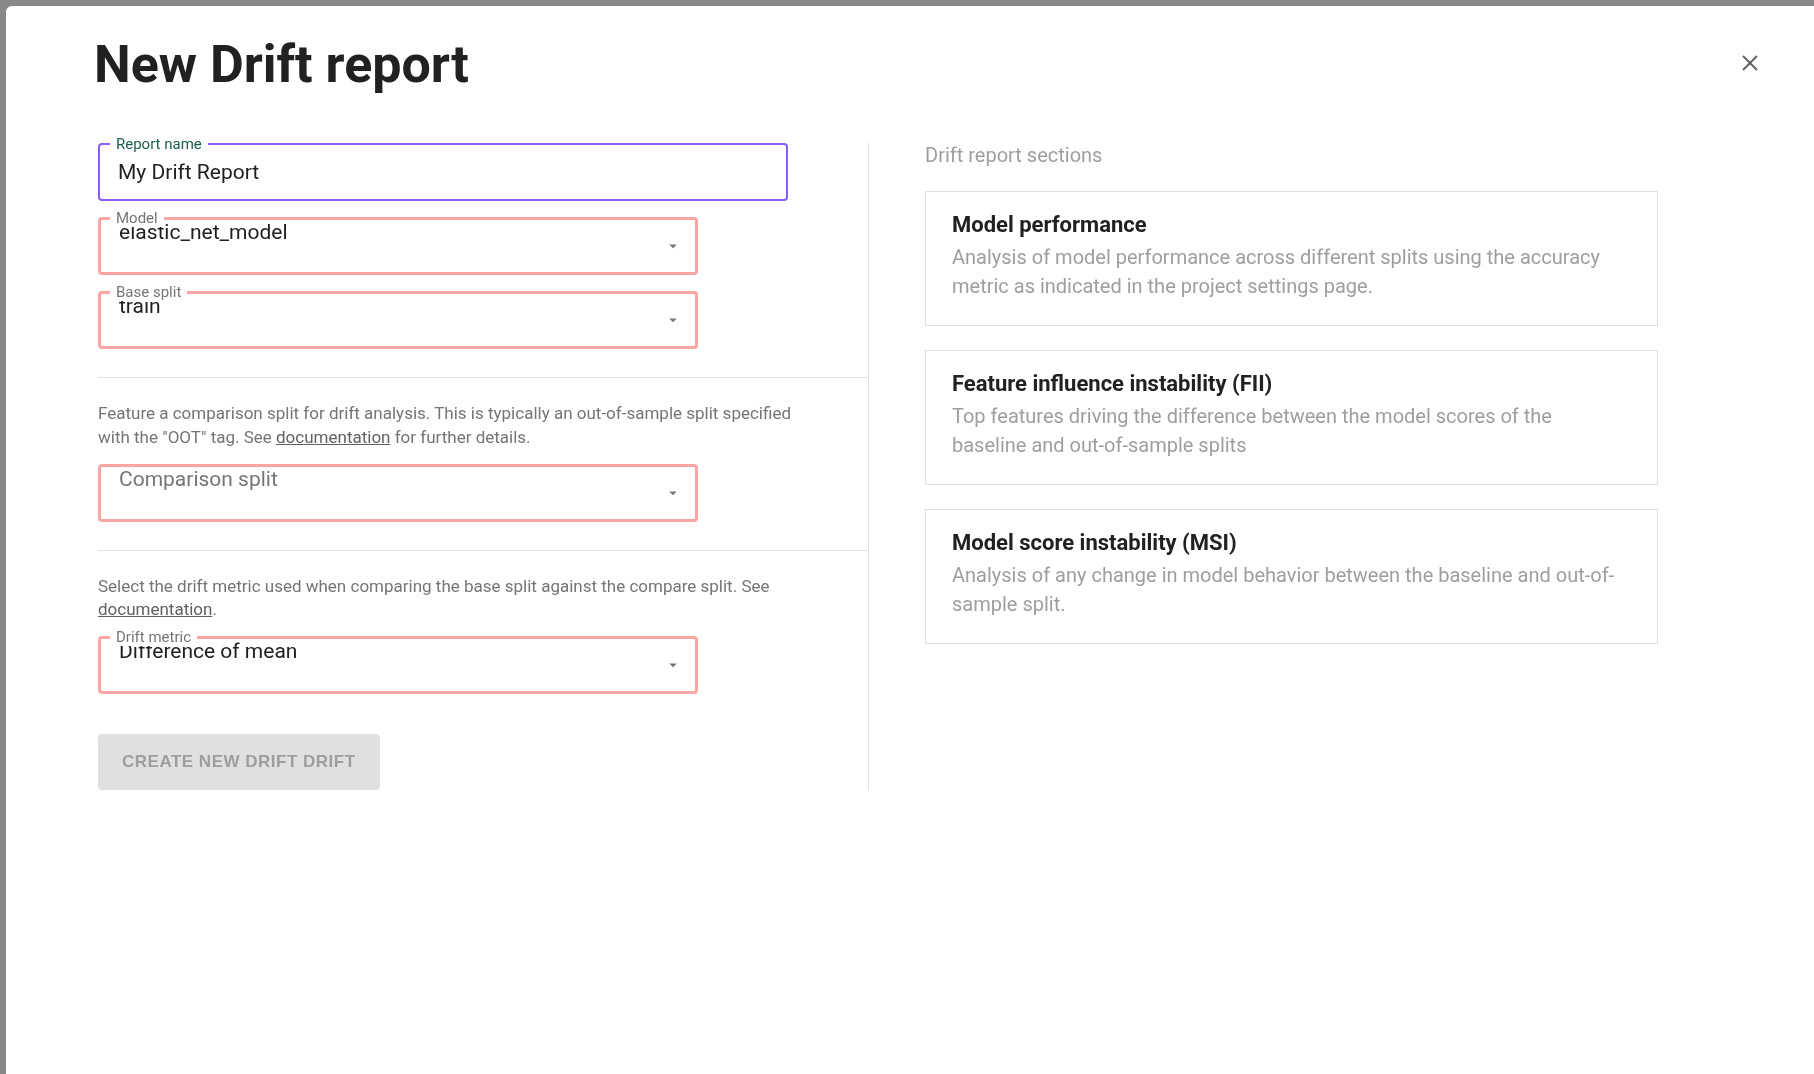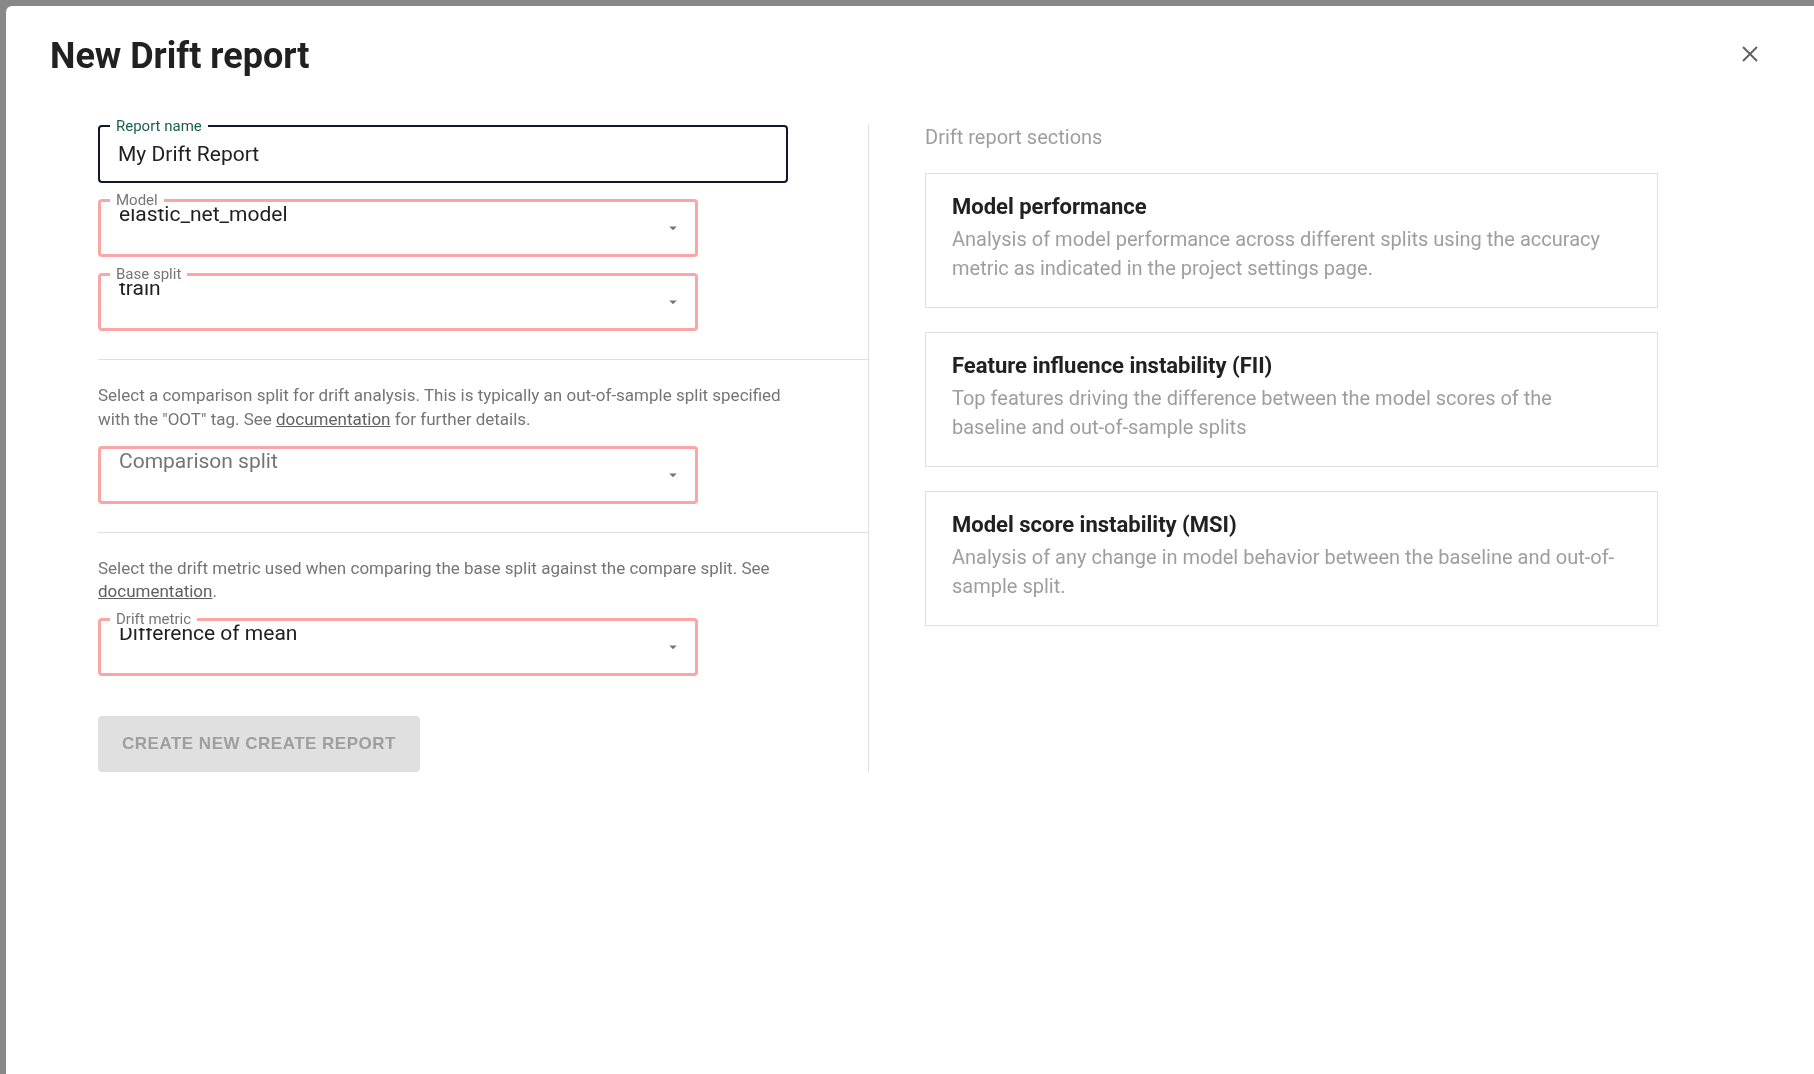--- a/index.html
+++ b/index.html
@@ -21,23 +21,24 @@
     border-radius: 6px 0 0 0;
     padding: 28px 44px 44px 44px;
   }
   .modal-header {
     display: flex;
     justify-content: space-between;
     align-items: center;
     margin-bottom: 48px;
   }
   .modal-title {
-    font-size: 36px;
+    font-size: 52px;
     font-weight: 700;
     color: #212121;
+    margin-left: 44px;
   }
   .close-btn {
     background: none;
     border: none;
     cursor: pointer;
     padding: 8px;
     color: #616161;
     display: flex;
     align-items: center;
     justify-content: center;
@@ -54,21 +55,21 @@
   .right-col {
     border-left: 1px solid #e0e0e0;
     padding-left: 56px;
     width: 790px;
   }
   .field-wrap {
     position: relative;
     margin-bottom: 16px;
   }
   .field-wrap.focused .float-label { color: #1b5e4f; }
-  .field-wrap.focused .text-input { border: 2px solid #0f172a; }
+  .field-wrap.focused .text-input { border: 2px solid #8b5cf6; }
   .float-label {
     position: absolute;
     top: -8px;
     left: 12px;
     background: #fff;
     padding: 0 6px;
     font-size: 15px;
     color: #757575;
   }
   .text-input, .select-input {
@@ -190,21 +191,21 @@
         <span class="select-caret">
           <svg viewBox="0 0 24 24" fill="currentColor">
               <path d="M7 10l5 5 5-5z"></path>
             </svg>
         </span>
       </div>
 
       <hr class="sep">
 
       <p class="helper-text">
-        <span>Select a comparison split for drift analysis. This is typically an out-of-sample split specified with the "OOT" tag. See </span><a href="#">documentation</a><span> for further details.</span>
+        <span>Feature a comparison split for drift analysis. This is typically an out-of-sample split specified with the "OOT" tag. See </span><a href="#">documentation</a><span> for further details.</span>
       </p>
 
       <div class="select-wrap field-wrap">
         <div class="select-input placeholder">Comparison split</div>
         <span class="select-caret">
           <svg viewBox="0 0 24 24" fill="currentColor">
               <path d="M7 10l5 5 5-5z"></path>
             </svg>
         </span>
       </div>
@@ -218,21 +219,21 @@
       <div class="select-wrap field-wrap">
         <label class="float-label">Drift metric</label>
         <div class="select-input">Difference of mean</div>
         <span class="select-caret">
           <svg viewBox="0 0 24 24" fill="currentColor">
               <path d="M7 10l5 5 5-5z"></path>
             </svg>
         </span>
       </div>
 
-      <button class="create-btn" disabled="">CREATE NEW CREATE REPORT</button>
+      <button class="create-btn" disabled="">CREATE NEW DRIFT DRIFT</button>
     </div>
 
     <div class="right-col">
       <div class="sections-title">Drift report sections</div>
 
       <div class="section-card">
         <h3>Model performance</h3>
         <p>Analysis of model performance across different splits using the accuracy metric as indicated in the project settings page.</p>
       </div>
 

